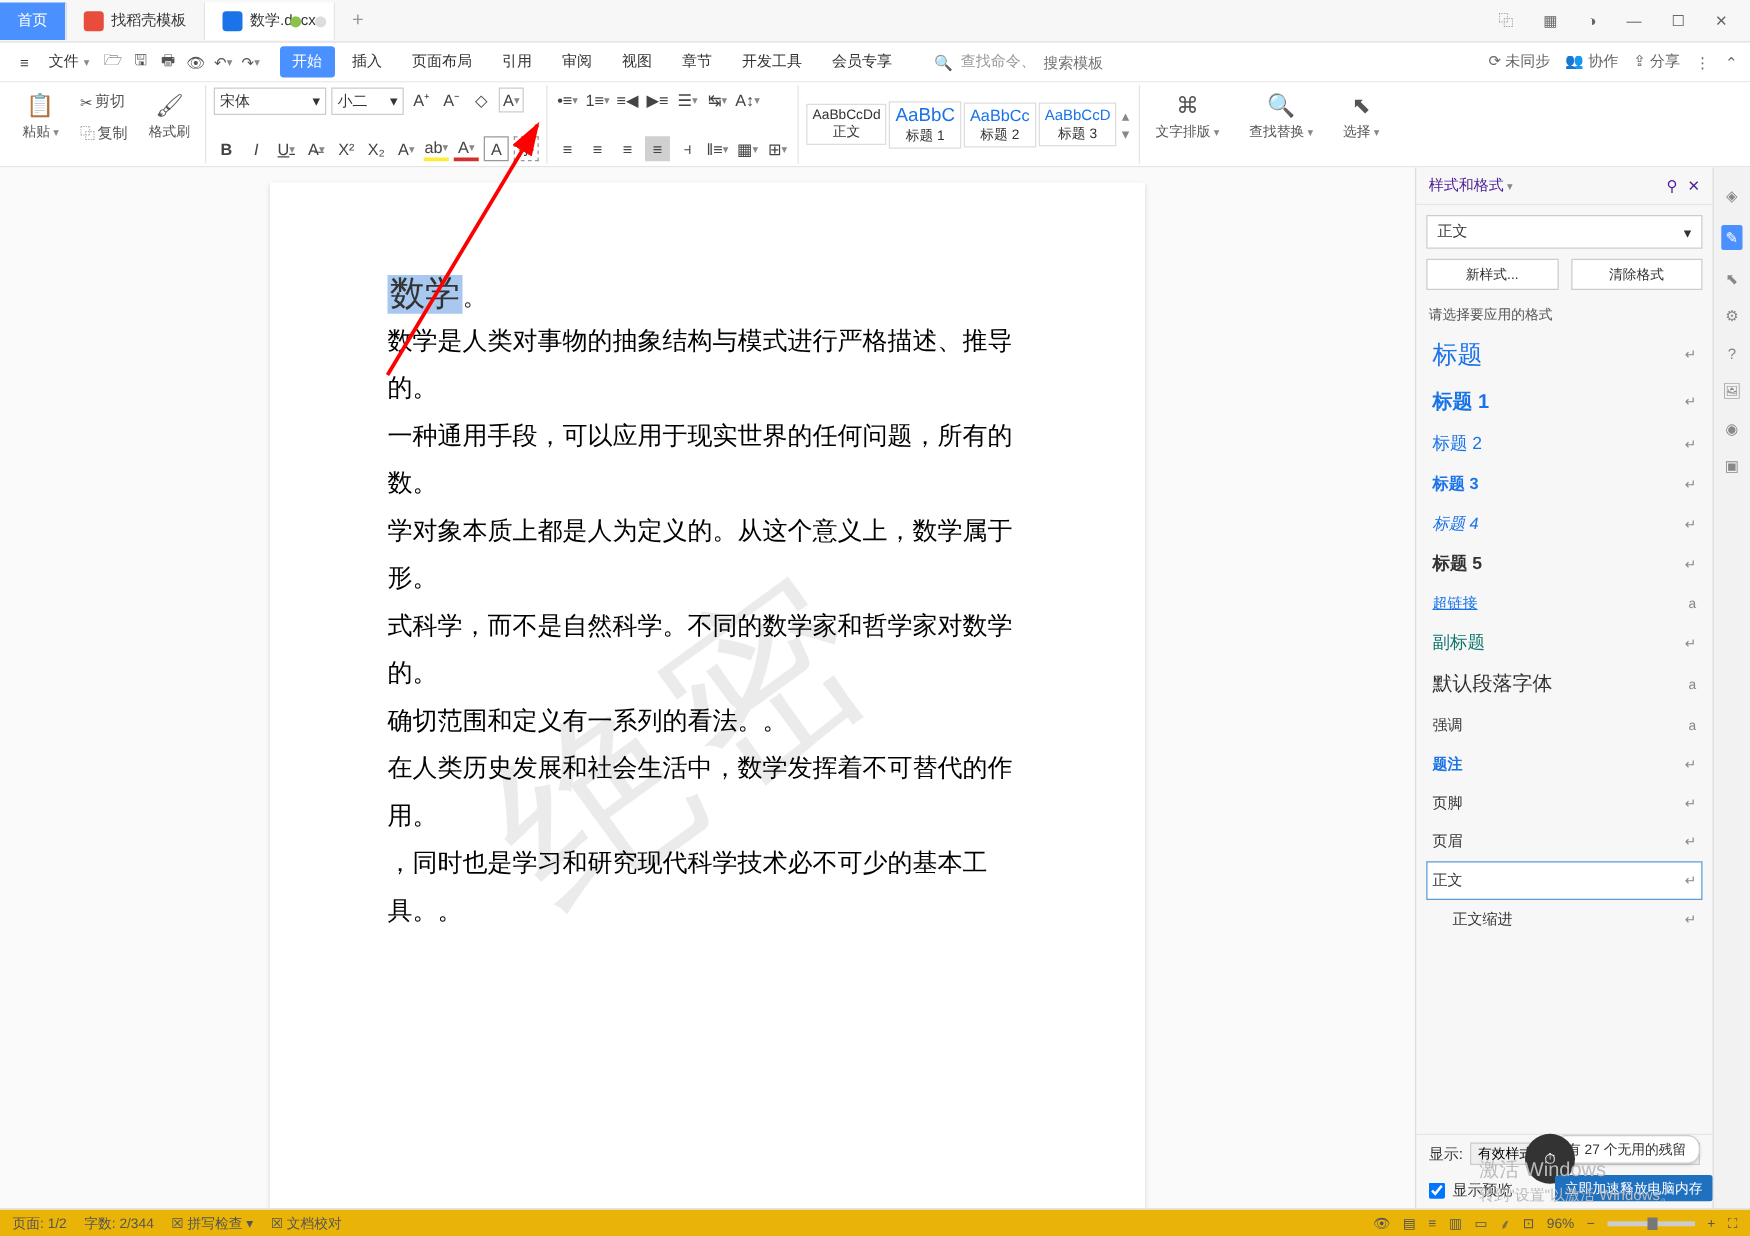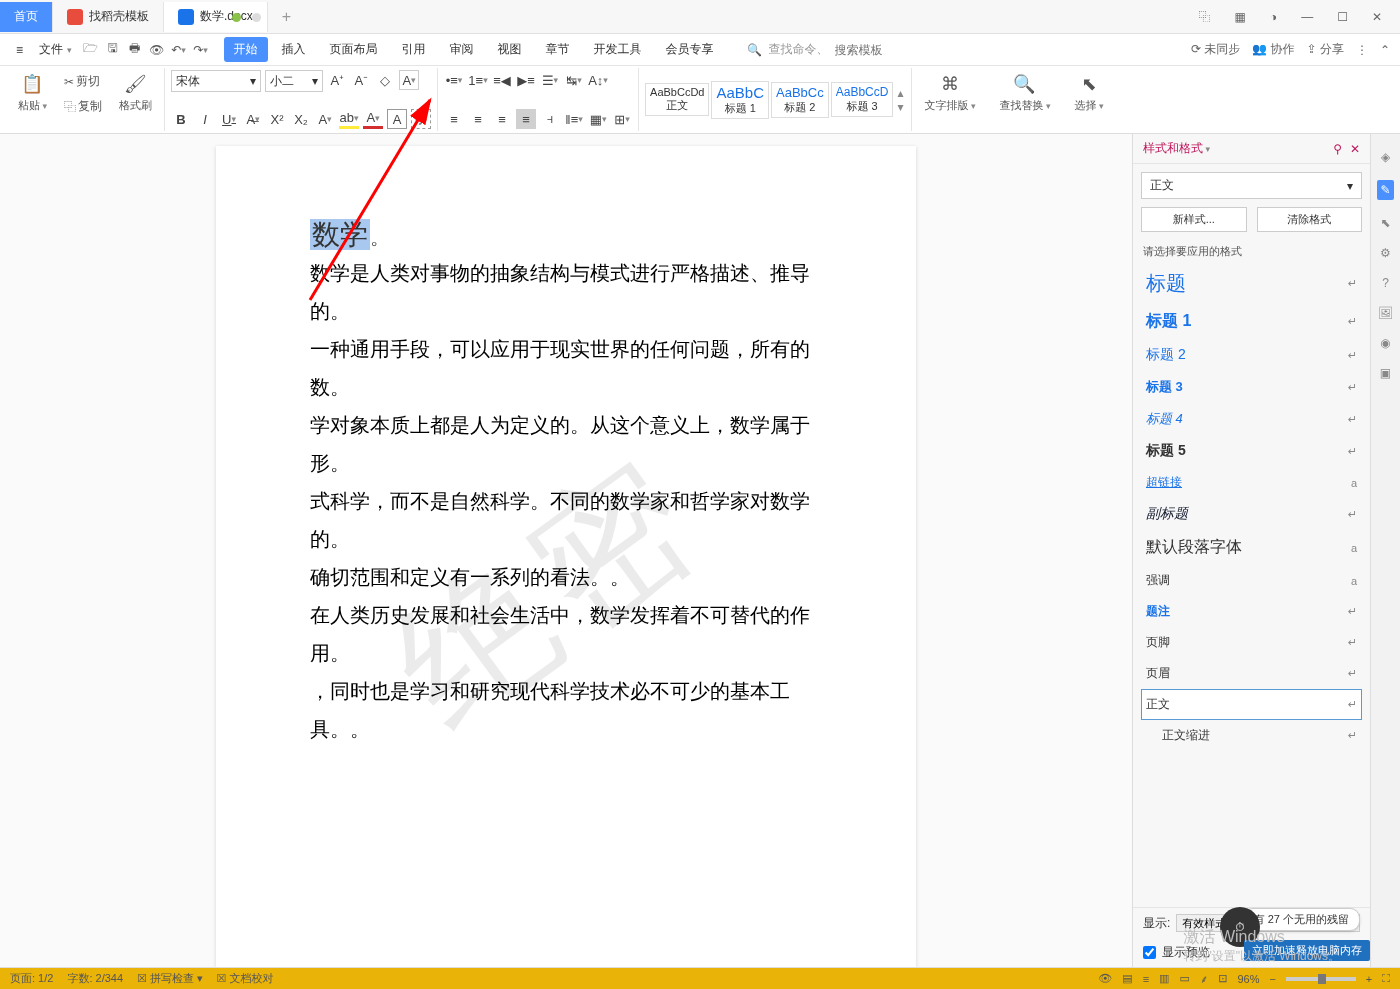--- a/index.html
+++ b/index.html
@@ -33,21 +33,21 @@
   .stylebox .preview{font-size:14px}
   .vbig{display:flex;flex-direction:column;align-items:center;justify-content:center;gap:2px;padding:2px 6px}
   .vbig .bi{width:24px;height:24px;display:flex;align-items:center;justify-content:center;font-size:18px;color:#555}
   .workspace{position:absolute;top:134px;bottom:22px;left:0;right:0;display:flex;background:#fafafa}
   .docarea{flex:1;overflow:auto;background:#fafafa;display:flex;justify-content:center;padding-top:12px}
   .page{width:700px;min-height:820px;background:#fff;box-shadow:0 1px 4px rgba(0,0,0,0.15);padding:70px 94px 40px 94px;position:relative}
   .watermark{position:absolute;left:24%;top:42%;font-size:150px;color:rgba(0,0,0,0.08);transform:rotate(-36deg);pointer-events:none;font-family:"KaiTi","STKaiti",serif;letter-spacing:18px}
   .doctitle{font-size:28px;font-family:"SimSun",serif;background:#a8c8f0;display:inline;padding:0 2px}
   .doctext{font-size:20px;font-family:"SimSun",serif;line-height:1.9;color:#000}
   .sidebar{width:238px;background:#f7f7f7;border-left:1px solid #ddd;display:flex;flex-direction:column}
-  .sidehead{display:flex;align-items:center;padding:6px 10px;border-bottom:1px solid #e5e5e5;color:#be185d}
+  .sidehead{display:flex;align-items:center;padding:6px 10px;border-bottom:1px solid #e5e5e5;color:#4c1d95}
   .sidehead .sp{margin-left:auto;display:flex;gap:8px}
   .stylesel{margin:8px;border:1px solid #ccc;background:#fff;padding:4px 8px;display:flex;justify-content:space-between;align-items:center}
   .sbtns{display:flex;gap:10px;padding:0 8px 8px 8px}
   .sbtn{flex:1;border:1px solid #ccc;background:#fff;text-align:center;padding:4px 10px;font-size:11px}
   .shint{padding:4px 10px;color:#555;font-size:11px}
   .stylelist{flex:1;overflow:auto;padding:0 8px}
   .sitem{display:flex;align-items:center;justify-content:space-between;padding:6px 4px;border:1px solid transparent}
   .sitem.sel{border:1px solid #5b9bd5;background:#fff}
   .sitem .ret{color:#888;font-size:11px}
   .sfoot{padding:6px 10px;display:flex;align-items:center;gap:6px;border-top:1px solid #e5e5e5}
@@ -294,21 +294,21 @@
         </div>
         <div class="sitem">
           <span style="font-weight:bold;font-size:14px">标题 5</span>
           <span class="ret">↵</span>
         </div>
         <div class="sitem">
           <span style="color:#1a73e8;text-decoration:underline;font-size:12px">超链接</span>
           <span class="ret">a</span>
         </div>
         <div class="sitem">
-          <span style="color:#0f172a;font-style:italic;font-size:14px">副标题</span>
+          <span style="color:#0f766e;font-size:14px">副标题</span>
           <span class="ret">↵</span>
         </div>
         <div class="sitem">
           <span style="font-size:16px">默认段落字体</span>
           <span class="ret">a</span>
         </div>
         <div class="sitem">
           <span style="font-size:12px">强调</span>
           <span class="ret">a</span>
         </div>

